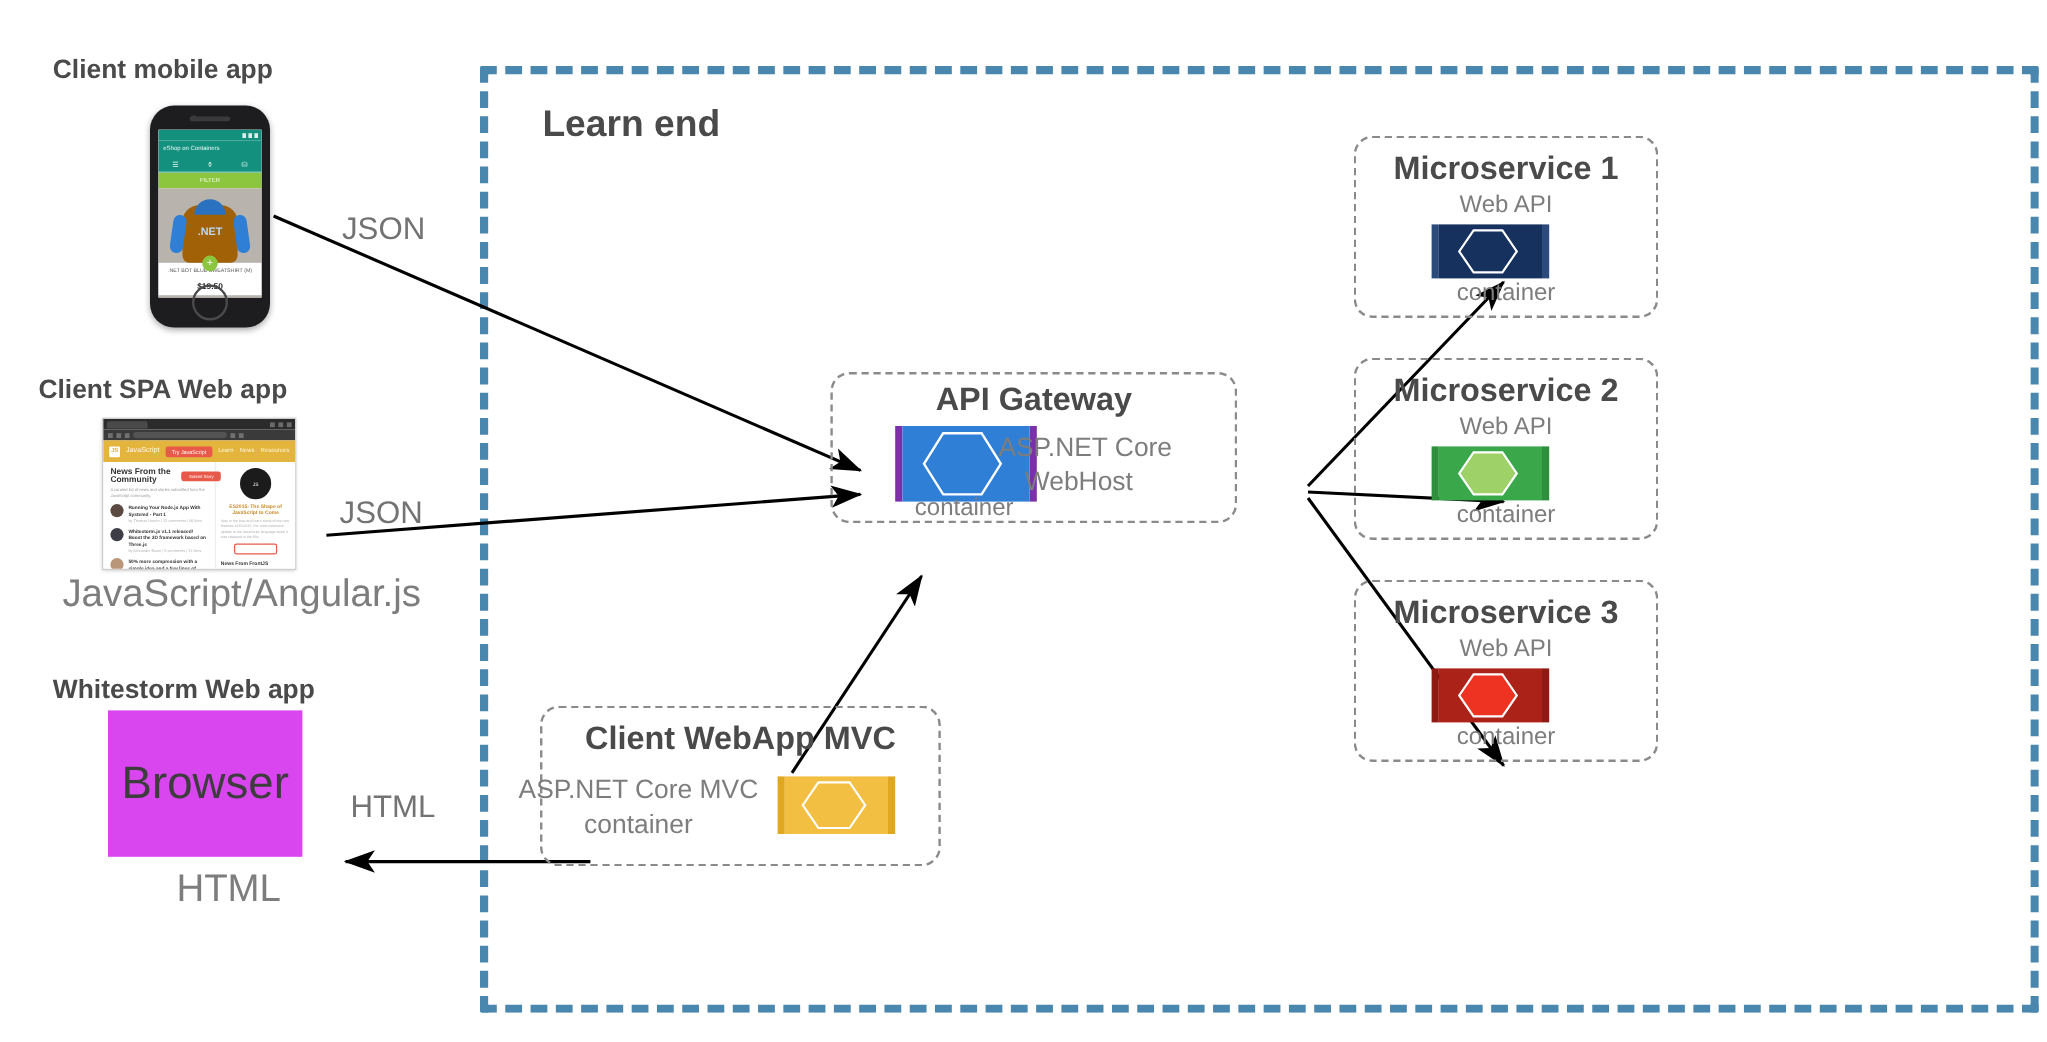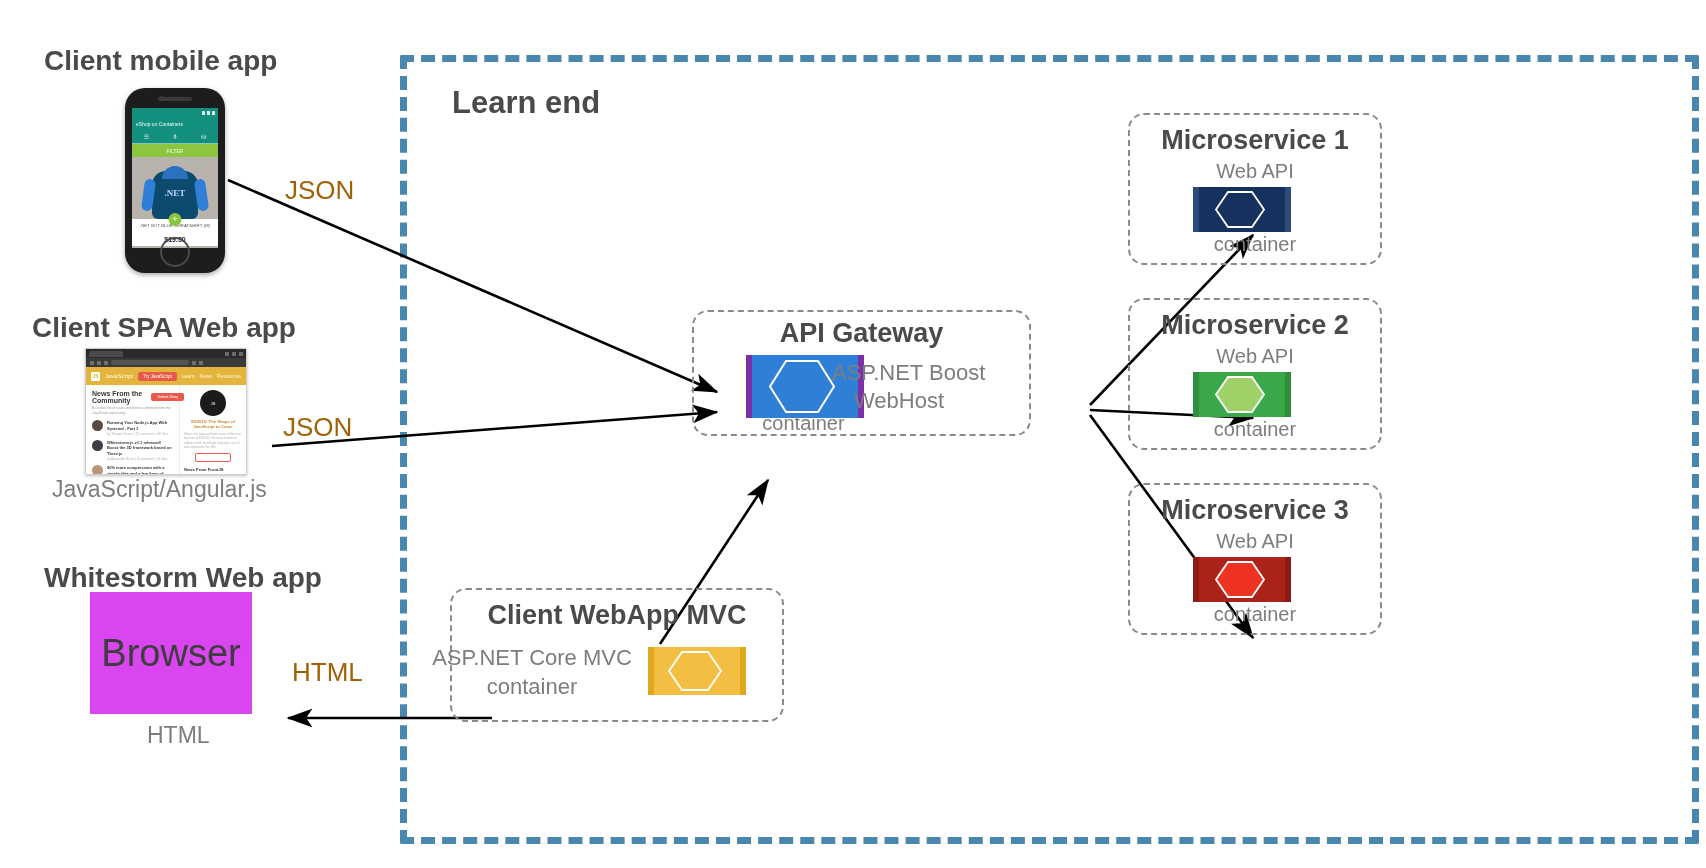--- a/index.html
+++ b/index.html
@@ -19,39 +19,39 @@
 
   
   .cnt{position:absolute;}
   .cnt .body{position:absolute;left:6px;top:0;right:6px;bottom:0;}
   .cnt .brk{position:absolute;width:6px;}
   .cnt .brk.l{left:0;}
   .cnt .brk.r{right:0;}
   .cnt svg{position:absolute;left:0;top:0;width:100%;height:100%;}
 
   
-  .client-hdr{position:absolute;font-size:28px;font-weight:bold;color:#4a4a4a;white-space:nowrap;}
-  .edge-label{position:absolute;font-size:26px;color:#a16207;white-space:nowrap;}
-  .cap{position:absolute;font-size:23px;color:#7d7d7d;white-space:nowrap;}
+  .client-hdr{position:absolute;font-size:22px;font-weight:bold;color:#4a4a4a;white-space:nowrap;}
+  .edge-label{position:absolute;font-size:26px;color:#737373;white-space:nowrap;}
+  .cap{position:absolute;font-size:32px;color:#7d7d7d;white-space:nowrap;}
 
   
   .phone{position:absolute;background:#1d1d1f;border-radius:20px;box-shadow:0 2px 5px rgba(0,0,0,.35);}
   .phone .speaker{position:absolute;left:50%;transform:translateX(-50%);top:9px;width:34px;height:4px;border-radius:2px;background:#3a3a3c;}
   .phone .cam{position:absolute;top:8px;width:5px;height:5px;border-radius:50%;background:#3a3a3c;}
   .phone .screen{position:absolute;overflow:hidden;background:#ffffff;}
   .phone .home{position:absolute;left:50%;transform:translateX(-50%);bottom:6px;width:26px;height:26px;border-radius:50%;border:2px solid #4a4a4c;}
   .ph-status{height:9px;background:#13907e;display:flex;align-items:center;justify-content:flex-end;padding-right:3px;gap:2px;}
   .ph-status i{display:block;width:3px;height:4px;background:rgba(255,255,255,.85);}
   .ph-bar{height:13px;background:#13907e;color:#eafbf7;font-size:5px;display:flex;align-items:center;padding-left:4px;}
   .ph-tabs{height:13px;background:#13907e;display:flex;border-bottom:1px solid rgba(255,255,255,.5);}
   .ph-tabs span{flex:1;display:flex;align-items:center;justify-content:center;color:#dff6f1;font-size:6px;}
   .ph-filter{height:13px;background:#8cc63e;color:#f4fbe8;font-size:5px;display:flex;align-items:center;justify-content:center;}
   .ph-prod{height:62px;background:#b9b3ad;position:relative;display:flex;align-items:flex-end;justify-content:center;}
-  .hoodie{width:46px;height:48px;background:#0c4a6e;position:relative;
-          border-radius:14px 14px 6px 6px;font-family:Liberation Serif, serif;}
+  .hoodie{width:46px;height:48px;background:#a16207;position:relative;
+          border-radius:14px 14px 6px 6px;}
   .hoodie:before{content:"";position:absolute;left:-9px;top:8px;width:11px;height:32px;background:#2f7fd6;border-radius:6px;transform:rotate(8deg);}
   .hoodie:after{content:"";position:absolute;right:-9px;top:8px;width:11px;height:32px;background:#2f7fd6;border-radius:6px;transform:rotate(-8deg);}
   .hoodie .hood{position:absolute;left:50%;transform:translateX(-50%);top:-5px;width:26px;height:13px;border-radius:13px 13px 0 0;background:#2a72c0;}
   .hoodie .lg{position:absolute;left:50%;top:46%;transform:translate(-50%,-50%);color:#bcd9f4;font-size:9px;font-weight:bold;}
   .ph-plus{position:absolute;left:50%;bottom:-7px;transform:translateX(-50%);width:13px;height:13px;border-radius:50%;background:#8cc63e;color:#fff;font-size:9px;line-height:12px;text-align:center;}
   .ph-name{height:13px;background:#fff;color:#555;font-size:4.4px;display:flex;align-items:center;justify-content:center;text-align:center;}
   .ph-price{height:14px;background:#fff;color:#222;font-size:7px;font-weight:bold;display:flex;align-items:center;justify-content:center;}
   .ph-prod2{height:28px;background:#b9b3ad;display:flex;align-items:flex-end;justify-content:center;}
 
   
@@ -236,21 +236,21 @@
     <div class="cnt" style="left:52px;top:43px;width:118px;height:63px;">
       <div class="brk l" style="top:0;bottom:0;background:#7b2fa8;"></div>
       <div class="brk r" style="top:0;bottom:0;background:#7b2fa8;"></div>
       <div class="body" style="background:#2f7fd6;"></div>
       <svg viewBox="0 0 118 63">
         <polygon points="40,6 72,6 88,31.5 72,57 40,57 24,31.5" fill="none" stroke="#ffffff" stroke-width="2"></polygon>
       </svg>
     </div>
     <div class="svc-sub" style="left:-58px;top:100px;">container</div>
 
-    <div class="svc-sub" style="left:138px;top:48px;text-align:left;font-size:22px;">ASP.NET Boost</div>
+    <div class="svc-sub" style="left:138px;top:48px;text-align:left;font-size:22px;">ASP.NET Core</div>
     <div class="svc-sub" style="left:160px;top:76px;text-align:left;font-size:22px;">WebHost</div>
   </div>
 
   <div class="svcbox" style="left:450px;top:588px;width:330px;height:130px;">
     <div class="svc-title" style="left:0;top:10px;">Client WebApp MVC</div>
 
     <div class="svc-sub" style="left:-85px;top:55px;font-size:22px;">ASP.NET Core MVC</div>
     <div class="svc-sub" style="left:-85px;top:84px;font-size:22px;">container</div>
 
     <div class="cnt" style="left:196px;top:57px;width:98px;height:48px;">

